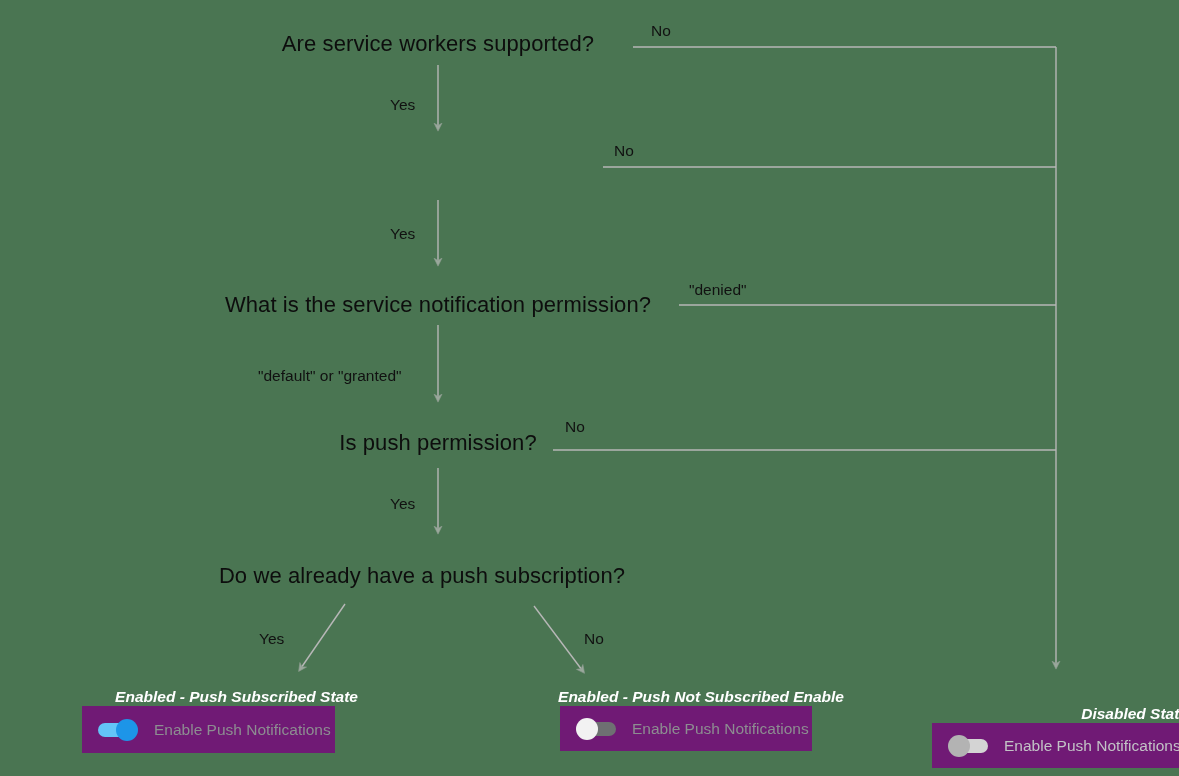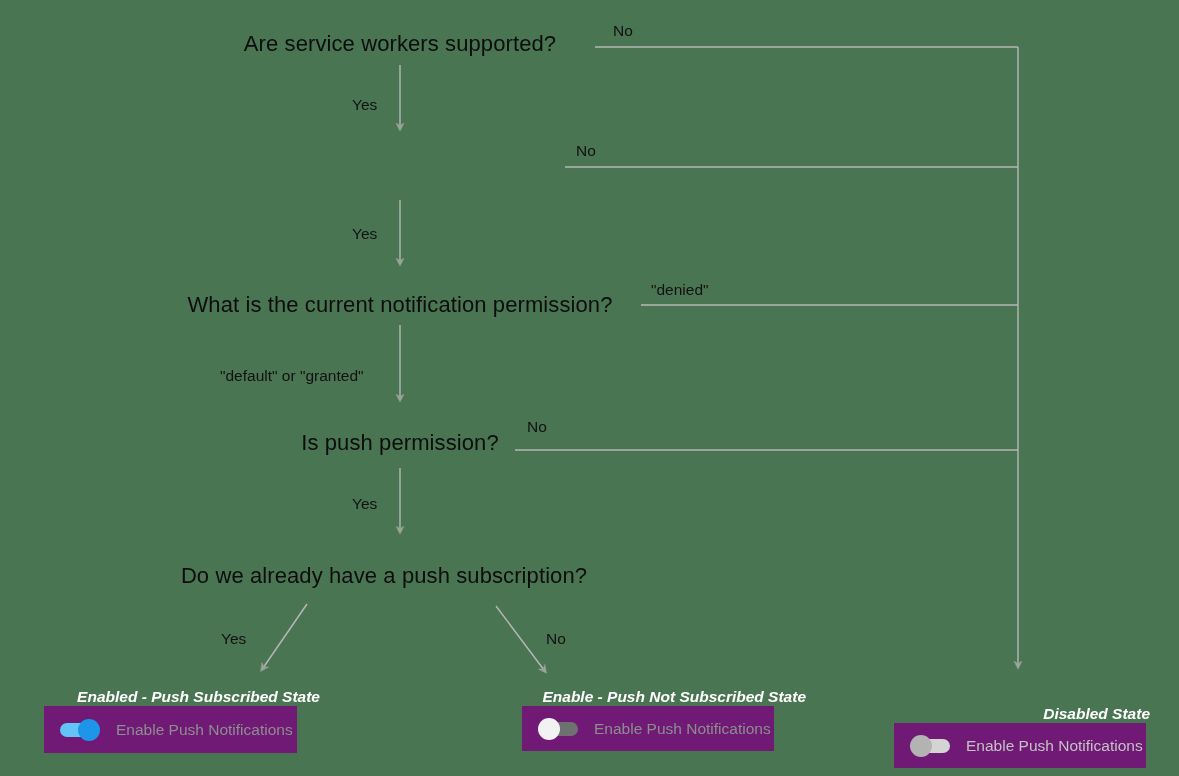--- a/index.html
+++ b/index.html
@@ -10,20 +10,21 @@
     width: 1179px;
     height: 776px;
     background: #4a7552;
     font-family: "Liberation Sans", sans-serif;
     overflow: hidden;
   }
   #canvas {
     position: relative;
     width: 1034px;
     height: 776px;
+    margin-left: 38px;
   }
   svg.connectors {
     position: absolute;
     left: 0;
     top: 0;
     width: 1179px;
     height: 776px;
     pointer-events: none;
   }
   .qnode {
@@ -111,21 +112,21 @@
     <path d="M400,468 L400,530" stroke="#b7b7b7" stroke-width="1.4" fill="none" marker-end="url(#arrowhead)"></path>
 
     <path d="M307,604 L263,668" stroke="#b7b7b7" stroke-width="1.4" fill="none" marker-end="url(#arrowhead)"></path>
 
     <path d="M496,606 L544,670" stroke="#b7b7b7" stroke-width="1.4" fill="none" marker-end="url(#arrowhead)"></path>
   </svg>
 
   <div class="qnode" style="left:190px; top:30px; width:420px;">Are service workers supported?</div>
 
 
-  <div class="qnode" style="left:130px; top:291px; width:540px;">What is the current notification permission?</div>
+  <div class="qnode" style="left:130px; top:291px; width:540px;">What is the service notification permission?</div>
 
   <div class="qnode" style="left:230px; top:429px; width:340px;">Is push permission?</div>
 
   <div class="qnode" style="left:134px; top:562px; width:500px;">Do we already have a push subscription?</div>
 
   <div class="edge-label" style="left:613px; top:22px;">No</div>
 
   <div class="edge-label" style="left:352px; top:96px;">Yes</div>
 
   <div class="edge-label" style="left:576px; top:142px;">No</div>
@@ -149,21 +150,21 @@
     <div class="state-card" style="margin-left:24px; width:253px; height:47px; padding-left:16px;">
       <div class="sw-wrap" style="width:44px; height:26px;">
         <div class="sw-track" style="left:0; top:6px; width:38px; height:14px; background:#63c4f7;"></div>
         <div class="sw-knob" style="left:18px; top:2px; width:22px; height:22px; background:#1d95e8;"></div>
       </div>
       <div class="sw-label" style="margin-left:12px;">Enable Push Notifications</div>
     </div>
   </div>
 
   <div class="state-group" style="left:490px; top:688px; width:316px;">
-    <div class="state-title">Enable - Push Not Subscribed State</div>
+    <div class="state-title">Enabled - Push Not Subscribed Enable</div>
     <div class="state-card" style="margin-left:32px; width:252px; height:45px; padding-left:16px;">
       <div class="sw-wrap" style="width:44px; height:26px;">
         <div class="sw-track" style="left:4px; top:6px; width:36px; height:14px; background:#6e7072;"></div>
         <div class="sw-knob" style="left:0px; top:2px; width:22px; height:22px; background:#f2f2f2;"></div>
       </div>
       <div class="sw-label" style="margin-left:12px;">Enable Push Notifications</div>
     </div>
   </div>
 
   <div class="state-group" style="left:890px; top:705px; width:260px;">

